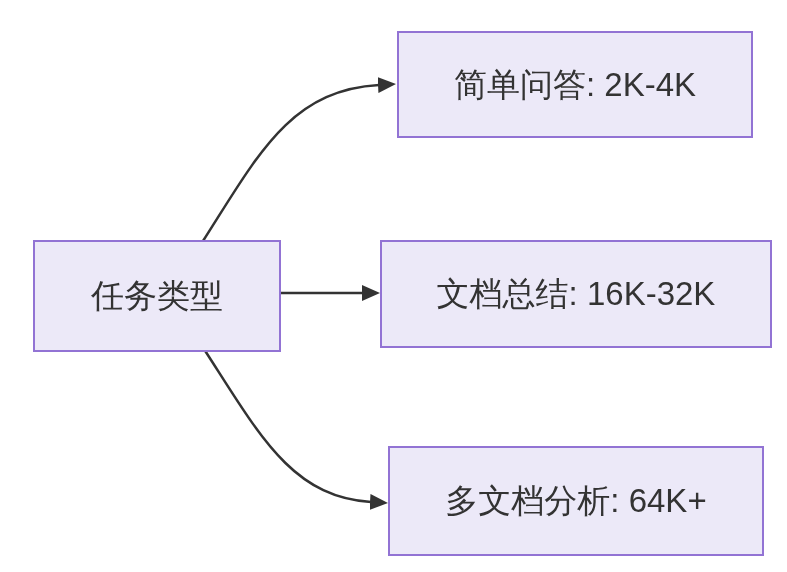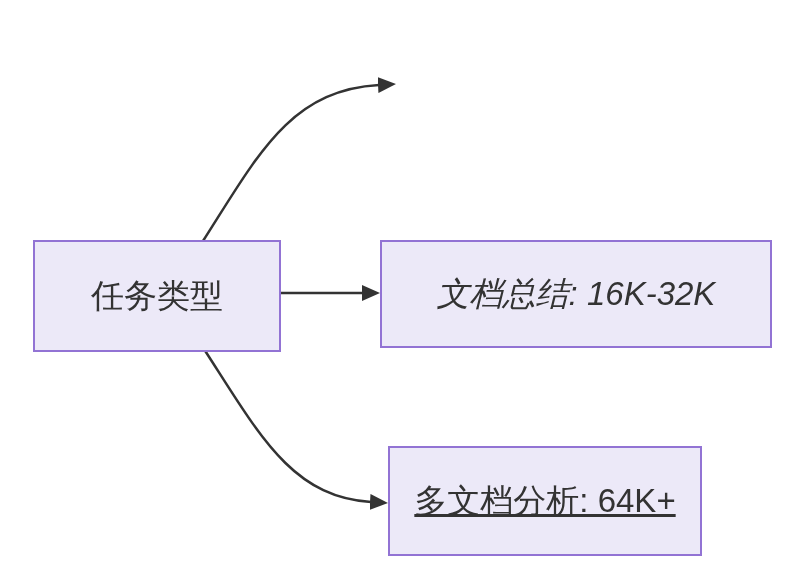--- a/index.html
+++ b/index.html
@@ -41,22 +41,22 @@
     color: var(--text, #333333);
     display: flex;
     align-items: center;
     justify-content: center;
     font-size: 33px;
     line-height: 1.2;
     white-space: nowrap;
   }
   .node-root   { left: 33px;  top: 240px; width: 248px; height: 112px; }
   .node-b1     { left: 397px; top: 31px;  width: 356px; height: 107px; }
-  .node-b2     { left: 380px; top: 240px; width: 392px; height: 108px; font-style: italic; }
-  .node-b3     { left: 388px; top: 446px; width: 314px; height: 110px; text-decoration: underline; }
+  .node-b2     { left: 380px; top: 240px; width: 392px; height: 108px; }
+  .node-b3     { left: 388px; top: 446px; width: 376px; height: 110px; }
 </style>
 </head>
 <body>
 
 <div class="canvas">
 
   <svg class="edges-layer" viewBox="0 0 787 572" xmlns="http://www.w3.org/2000/svg">
     <defs>
       <marker id="arrow" viewBox="0 0 18 16" refX="1" refY="8" markerWidth="18" markerHeight="16" markerUnits="userSpaceOnUse" orient="auto">
         <path class="arrowhead-shape" d="M0,0 L18,8 L0,16 Z"></path>
@@ -64,20 +64,23 @@
     </defs>
     <path class="edge-path" marker-end="url(#arrow)" d="M 203 241 C 258 155, 290 90, 379 85"></path>
     <path class="edge-path" marker-end="url(#arrow)" d="M 281 293 L 363 293"></path>
     <path class="edge-path" marker-end="url(#arrow)" d="M 202 346 C 258 432, 290 497, 371 502"></path>
   </svg>
 
   <div class="node node-root">
     <span>任务类型</span>
   </div>
 
+  <div class="node node-b1">
+    <span>简单问答: 2K-4K</span>
+  </div>
 
   <div class="node node-b2">
     <span>文档总结: 16K-32K</span>
   </div>
 
   <div class="node node-b3">
     <span>多文档分析: 64K+</span>
   </div>
 
 </div>

